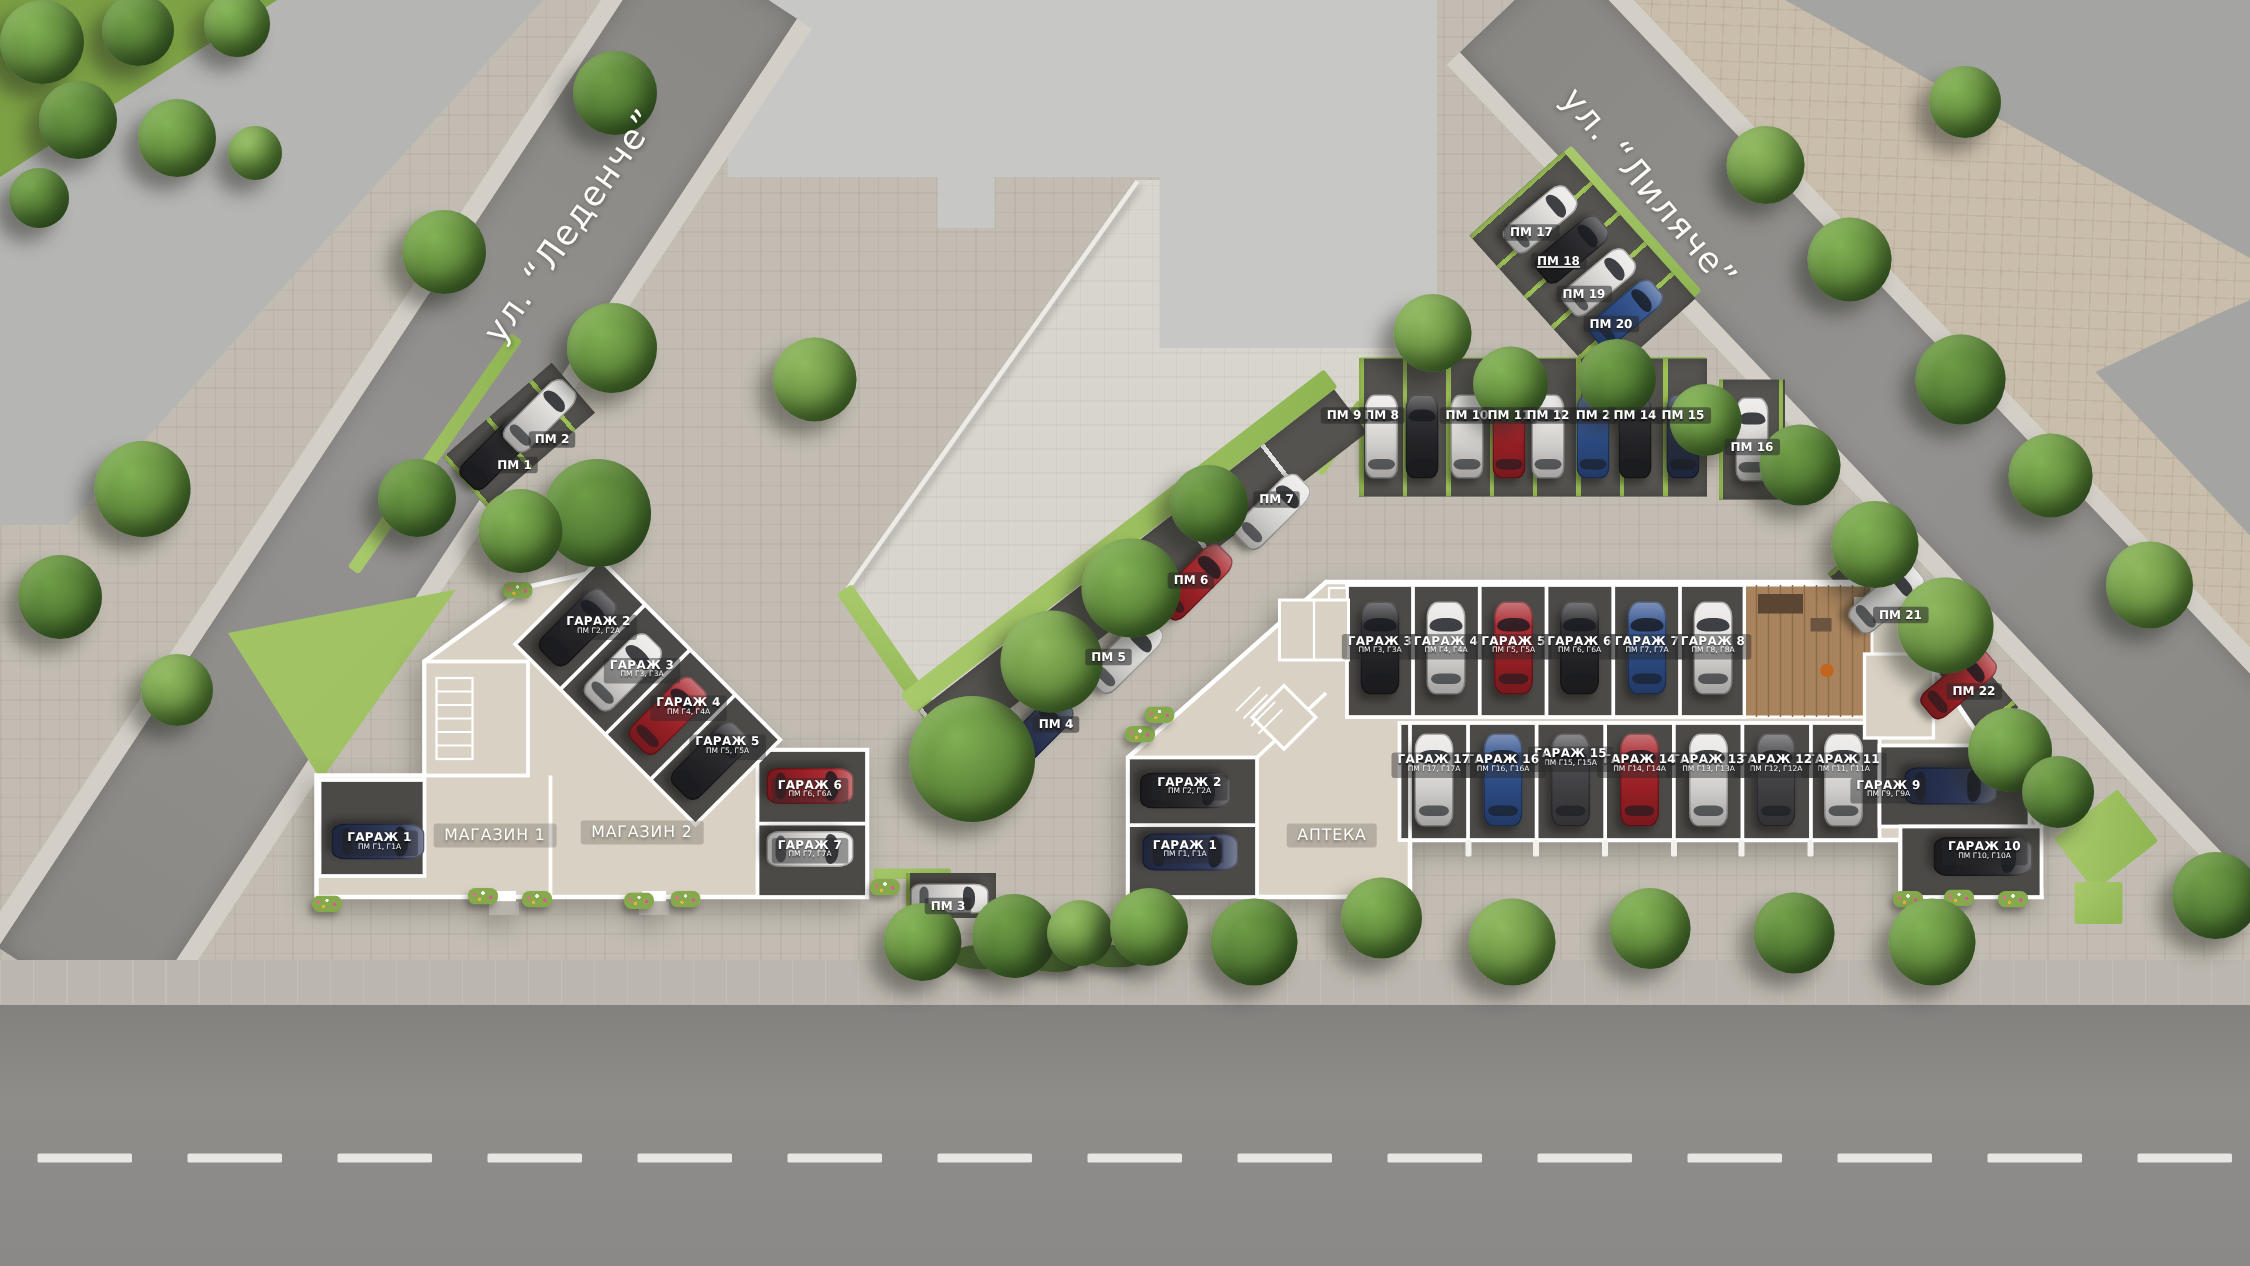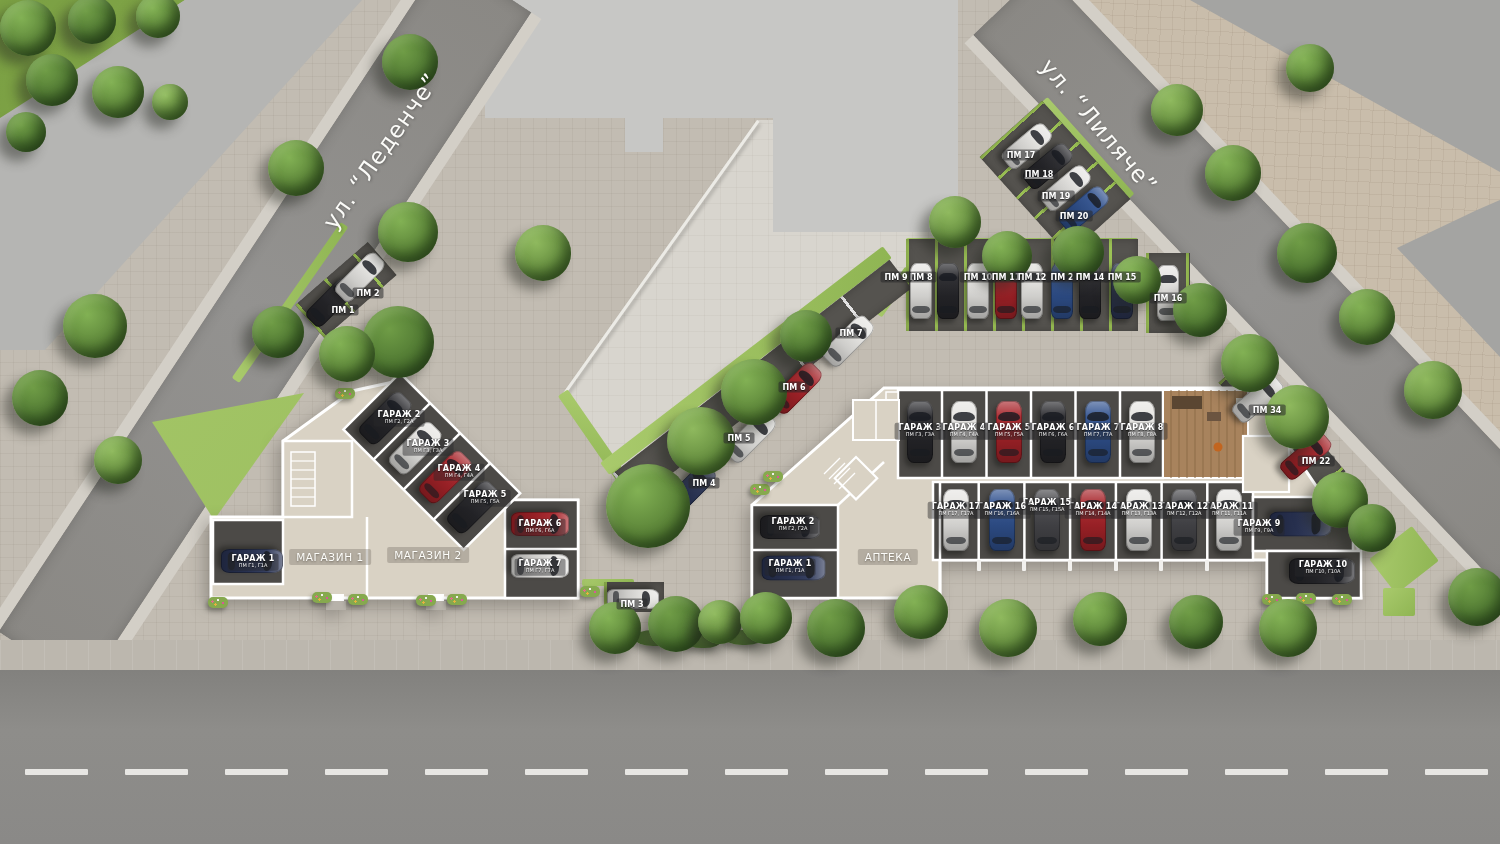--- a/index.html
+++ b/index.html
@@ -604,21 +604,21 @@
       <div class="ptag" style="left: 1006px; top: 277px;">ПМ 11</div>
       <div class="ptag" style="left: 1032px; top: 277px;">ПМ 12</div>
       <div class="ptag" style="left: 1062px; top: 277px;">ПМ 2</div>
       <div class="ptag" style="left: 1090px; top: 277px;">ПМ 14</div>
       <div class="ptag" style="left: 1122px; top: 277px;">ПМ 15</div>
       <div class="ptag" style="left: 1168px; top: 298px;">ПМ 16</div>
       <div class="ptag" style="left: 1021px; top: 155px;">ПМ 17</div>
       <div class="ptag" style="left: 1039px; top: 174px; text-decoration: underline;">ПМ 18</div>
       <div class="ptag" style="left: 1056px; top: 196px;">ПМ 19</div>
       <div class="ptag" style="left: 1074px; top: 216px;">ПМ 20</div>
-      <div class="ptag" style="left: 1267px; top: 410px;">ПМ 34</div>
+      <div class="ptag" style="left: 1267px; top: 410px;">ПМ 21</div>
       <div class="ptag" style="left: 1316px; top: 461px;">ПМ 22</div>
     </div>
 
   <div class="shoplbl" style="left:330px;top:557px;">МАГАЗИН 1</div>
   <div class="shoplbl" style="left:428px;top:555px;">МАГАЗИН 2</div>
   <div class="shoplbl" style="left:888px;top:557px;">АПТЕКА</div>
 
   <div class="streetlbl" style="left:381px;top:151px;transform:translate(-50%,-50%) rotate(-55deg);">ул. “Леденче”</div>
   <div class="streetlbl" style="left:1099px;top:126px;transform:translate(-50%,-50%) rotate(50deg);">ул. “Лиляче”</div>
 </div>

